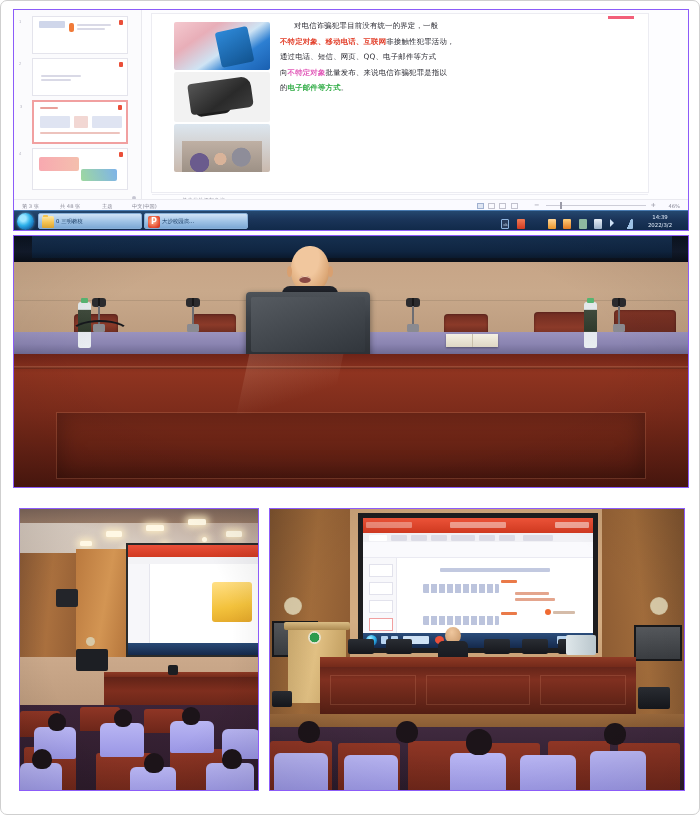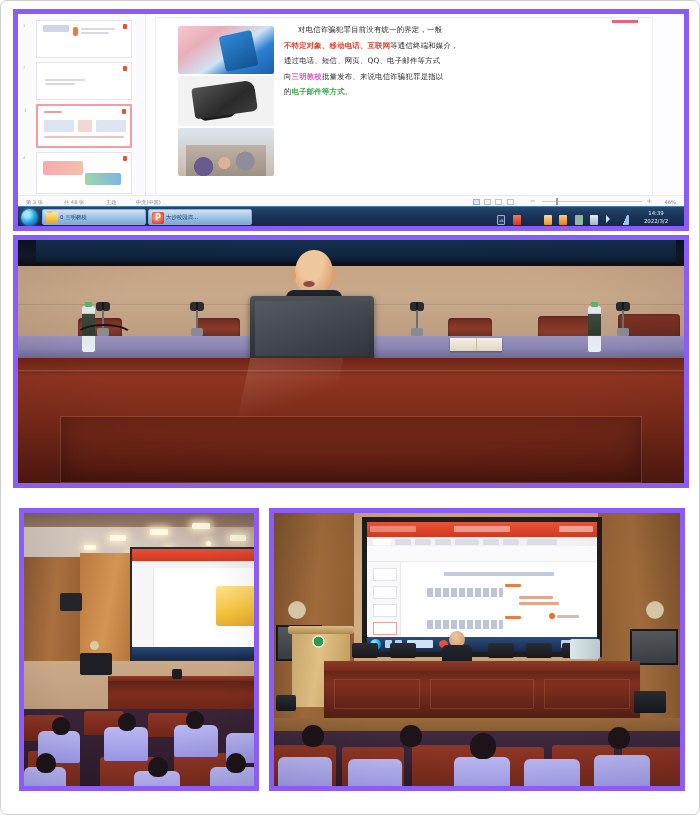--- a/index.html
+++ b/index.html
@@ -19,21 +19,21 @@
     height: 815px;
     background: #ffffff;
     border: 1px solid #cfcfcf;
     border-radius: 7px;
   }
 
   
   .photo {
     position: absolute;
     overflow: hidden;
-    border: 5px solid #8b5cf6;
+    border: 1px solid #8b5cf6;
     background: #000;
   }
   .photo-inner {
     position: absolute;
     inset: 0;
     overflow: hidden;
   }
 
   
   .blurred { filter: blur(0.7px) saturate(1.02); }
@@ -431,27 +431,27 @@
             <span class="si" id="si1"></span>
             <span class="si" id="si2"></span>
             <span class="si" id="si3"></span>
           </div>
 
           <div class="slide-text">
             <p class="indent">
               <span>对电信诈骗犯罪目前没有统一的界定，一般</span>
             </p>
             <p>
-              <span class="hl-red">不特定对象、移动电话、互联网</span><span>等通信终端和媒介，</span>
+              <span class="hl-red">不特定对象、移动电话、互联网</span><span>非接触性犯罪活动，</span>
             </p>
             <p>
               <span>通过电话、短信、网页、QQ、电子邮件等方式</span>
             </p>
             <p>
-              <span>向</span><span class="hl-pink">三明教校</span><span>批量发布、来说电信诈骗犯罪是指以</span>
+              <span>向</span><span class="hl-pink">不特定对象</span><span>批量发布、来说电信诈骗犯罪是指以</span>
             </p>
             <p>
               <span>的</span><span class="hl-green">电子邮件等方式</span><span>。</span>
             </p>
           </div>
         </div>
 
         <div class="notes-pane">单击此处添加备注</div>
 
         <div class="ppt-status">

